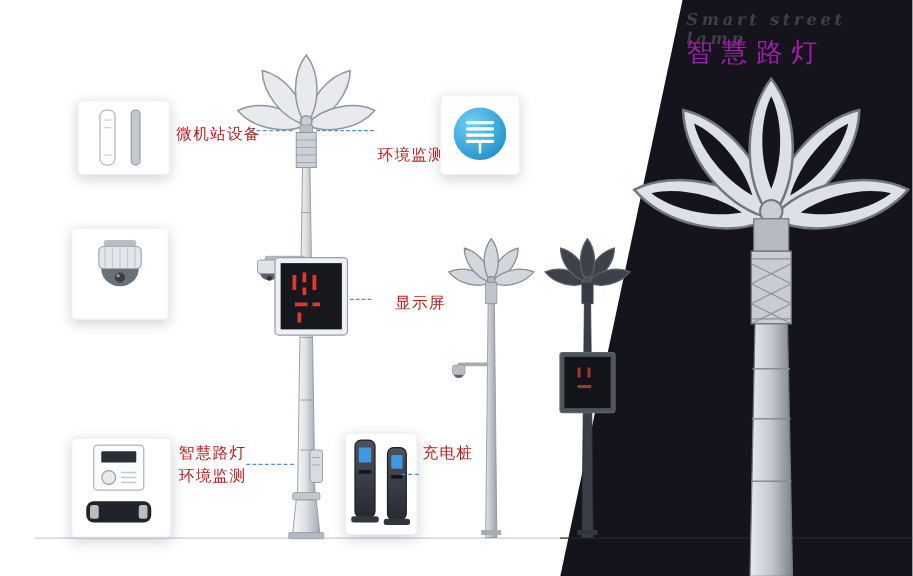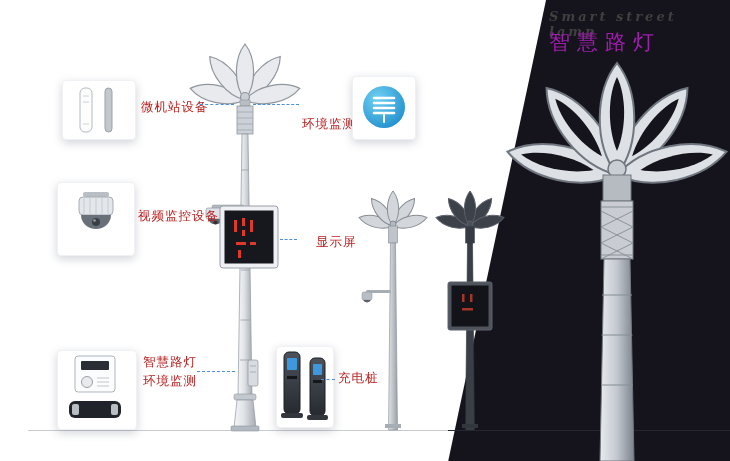--- a/index.html
+++ b/index.html
@@ -211,21 +211,20 @@
   <div class="card" style="left:57px;top:182px;width:78px;height:74px">
     <svg width="76" height="72">
       <rect x="25" y="9" width="26" height="5" rx="2" fill="#b9bec5"></rect>
       <rect x="21" y="14" width="34" height="18" rx="4" fill="#e3e6ea" stroke="#a7adb4"></rect>
       <path d="M26 14 v18 M32 14 v18 M38 14 v18 M44 14 v18 M50 14 v18" stroke="#c6cbd1" stroke-width="1"></path>
       <path d="M23,32 a15,14 0 0,0 30,0 z" fill="#6a7079"></path>
       <circle cx="38" cy="39" r="4" fill="#3a3f46"></circle>
       <circle cx="36.5" cy="37.5" r="1.3" fill="#9aa0a7"></circle>
     </svg>
   </div>
-  <div class="label" style="left:138px;top:206px">视频监控设备</div>
 
   <div class="dash" style="left:280px;top:239px;width:17px"></div>
   <div class="label" style="left:316px;top:232px">显示屏</div>
 
   <div class="card" style="left:57px;top:350px;width:80px;height:80px">
     <svg width="78" height="78">
       <rect x="17" y="5" width="40" height="36" rx="3" fill="#fbfcfd" stroke="#aeb4bb"></rect>
       <rect x="23" y="10" width="28" height="9" rx="1" fill="#2b2f35"></rect>
       <circle cx="29" cy="31" r="5.5" fill="#e8eaee" stroke="#9aa0a7"></circle>
       <path d="M39 27 h12 M39 31 h12 M39 35 h12" stroke="#c3c8ce" stroke-width="1.2"></path>
@@ -252,15 +251,15 @@
       <rect x="10" y="11" width="10" height="12" rx="1" fill="#3f97dd"></rect>
       <rect x="10" y="29" width="10" height="3" fill="#15171b"></rect>
       <rect x="4" y="66" width="22" height="5" rx="2" fill="#33373d"></rect>
       <rect x="33" y="11" width="15" height="58" rx="5" fill="url(#pileg)" stroke="#1d2025"></rect>
       <rect x="36" y="17" width="9" height="11" rx="1" fill="#3f97dd"></rect>
       <rect x="36" y="33" width="9" height="3" fill="#15171b"></rect>
       <rect x="30" y="68" width="21" height="5" rx="2" fill="#33373d"></rect>
     </svg>
   </div>
   <div class="dash" style="left:321px;top:379px;width:14px"></div>
-  <div class="label" style="left:338px;top:368px">充电桩</div>
+  <div class="label" style="left:338px;top:352px">充电桩</div>
 
 </div>
 
 </body></html>

